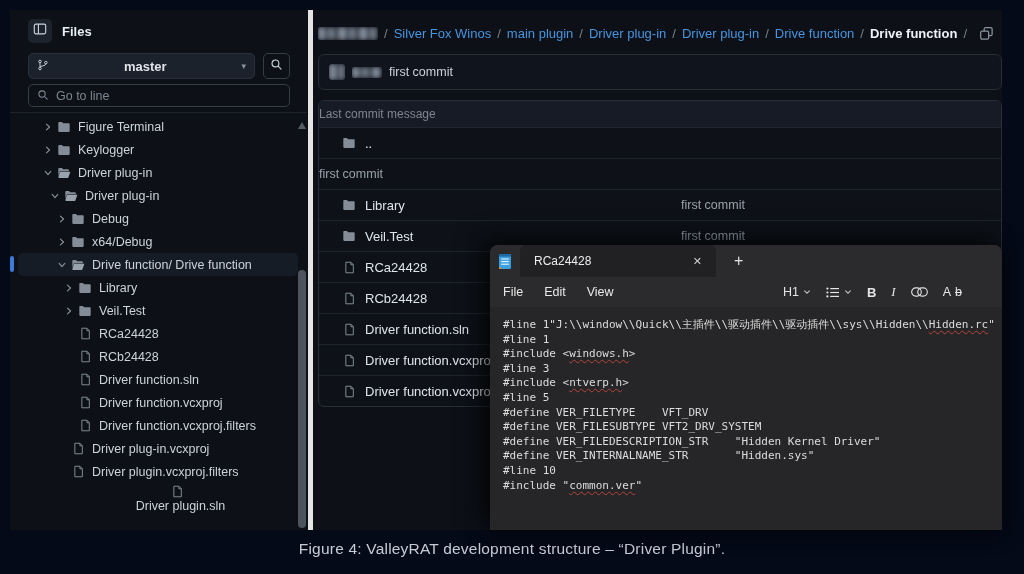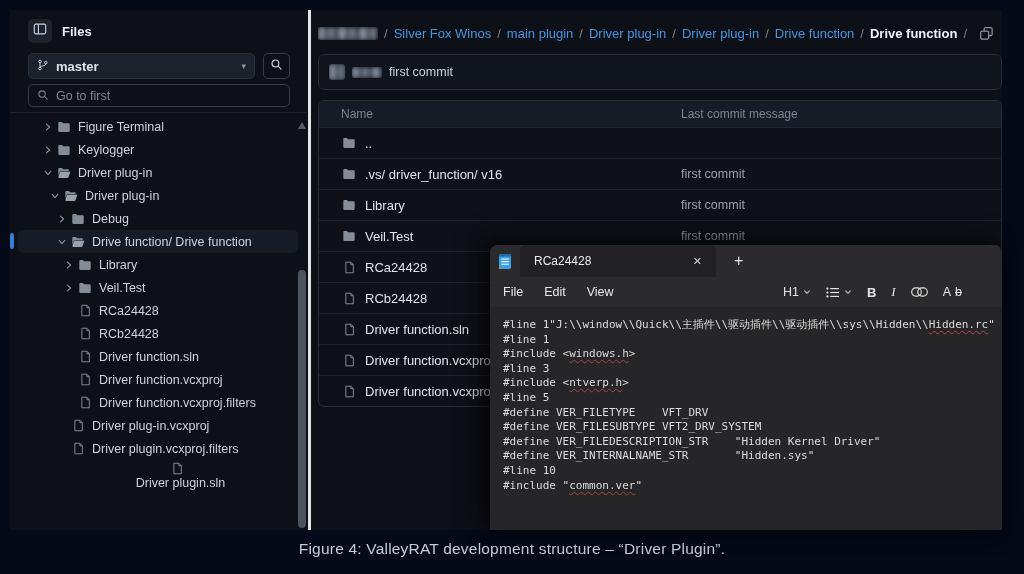--- a/index.html
+++ b/index.html
@@ -5,21 +5,21 @@
   html,body{margin:0;padding:0;}
   body{
     width:1024px;height:574px;position:relative;overflow:hidden;
     background:#050a18;
     font-family:"Liberation Sans","DejaVu Sans",sans-serif;
     -webkit-font-smoothing:antialiased;
   }
   .app{position:absolute;left:10px;top:10px;width:992px;height:520px;background:#0d1017;}
 
   
-  .sidebar{position:absolute;left:0;top:0;width:298px;height:520px;border-right:3px solid #e5e5e5;}
+  .sidebar{position:absolute;left:0;top:0;width:298px;height:520px;border-right:5px solid #e5e5e5;text-align:center;}
   .files-header{position:absolute;left:18px;top:9px;height:24px;display:flex;align-items:center;gap:10px;}
   .icon-btn{width:24px;height:24px;border-radius:5px;background:#1d232c;display:flex;align-items:center;justify-content:center;cursor:pointer;}
   .files-title{font-size:13px;font-weight:bold;color:#e6edf3;}
   .branch-row{position:absolute;left:18px;top:43px;width:262px;display:flex;gap:8px;}
   .branch-btn{flex:1;height:24px;background:#1c222b;border:1px solid #2a313a;border-radius:5px;display:flex;align-items:center;padding:0 8px;gap:7px;cursor:pointer;}
   .branch-name{font-size:13px;font-weight:bold;color:#dfe4ea;flex:1;}
   .caret{font-size:9px;color:#8b949e;}
   .square-btn{width:27px;height:26px;border:1px solid #363d47;border-radius:5px;display:flex;align-items:center;justify-content:center;cursor:pointer;background:transparent;box-sizing:border-box;}
   .goto-box{position:absolute;left:18px;top:74px;width:262px;height:23px;border:1px solid #363d47;border-radius:5px;display:flex;align-items:center;padding:0 8px;gap:7px;box-sizing:border-box;background:#0d1017;}
   .goto-text{font-size:12.5px;color:#7d8590;}
@@ -121,21 +121,21 @@
       </div>
     </div>
 
     <div class="goto-box">
       <span>
         <svg viewBox="0 0 16 16" width="12" height="12">
             <circle cx="6.7" cy="6.7" r="4.2" fill="none" stroke="#7d8590" stroke-width="1.4"></circle>
             <line x1="10" y1="10" x2="13.6" y2="13.6" stroke="#7d8590" stroke-width="1.4" stroke-linecap="round"></line>
           </svg>
       </span>
-      <span class="goto-text">Go to first</span>
+      <span class="goto-text">Go to line</span>
     </div>
 
     <div class="tree" id="tree">
         <div class="tree-row" style="padding-left: 22px;">
           <span class="tw-chev">
             <svg viewBox="0 0 16 16" width="10" height="10">
               <path d="M5.5 3.5l5 4.5-5 4.5" fill="none" stroke="#8b949e" stroke-width="1.7" stroke-linecap="round" stroke-linejoin="round"></path>
             </svg>
           </span>
           <span class="tw-icon">
@@ -191,20 +191,33 @@
             <svg viewBox="0 0 16 16" width="10" height="10">
               <path d="M5.5 3.5l5 4.5-5 4.5" fill="none" stroke="#8b949e" stroke-width="1.7" stroke-linecap="round" stroke-linejoin="round"></path>
             </svg>
           </span>
           <span class="tw-icon">
             <svg viewBox="0 0 16 16" width="14" height="14">
               <path d="M1.5 3.2c0-.5.4-.9.9-.9h3.2l1.5 1.5h6.5c.5 0 .9.4.9.9v8c0 .5-.4.9-.9.9H2.4c-.5 0-.9-.4-.9-.9z" fill="#848d97"></path>
             </svg>
           </span>
           <span class="tw-label">Debug</span>
+        </div>
+        <div class="tree-row" style="padding-left: 36px;">
+          <span class="tw-chev">
+            <svg viewBox="0 0 16 16" width="10" height="10">
+              <path d="M5.5 3.5l5 4.5-5 4.5" fill="none" stroke="#8b949e" stroke-width="1.7" stroke-linecap="round" stroke-linejoin="round"></path>
+            </svg>
+          </span>
+          <span class="tw-icon">
+            <svg viewBox="0 0 16 16" width="14" height="14">
+              <path d="M1.5 3.2c0-.5.4-.9.9-.9h3.2l1.5 1.5h6.5c.5 0 .9.4.9.9v8c0 .5-.4.9-.9.9H2.4c-.5 0-.9-.4-.9-.9z" fill="#848d97"></path>
+            </svg>
+          </span>
+          <span class="tw-label">x64/Debug</span>
         </div>
         <div class="tree-row selected" style="padding-left: 36px;">
           <span class="tw-chev">
             <svg viewBox="0 0 16 16" width="10" height="10">
               <path d="M3.5 5.5l4.5 5 4.5-5" fill="none" stroke="#8b949e" stroke-width="1.7" stroke-linecap="round" stroke-linejoin="round"></path>
             </svg>
           </span>
           <span class="tw-icon">
             <svg viewBox="0 0 16 16" width="14" height="14">
               <path d="M1.5 3.2c0-.5.4-.9.9-.9h3.2l1.5 1.5h5.5c.5 0 .9.4.9.9v1.2H3.4L1.5 11z" fill="#848d97"></path>
@@ -343,44 +356,35 @@
       </div>
 
     <div class="commit-bar">
       <div class="blob avatar-blob"></div>
       <div class="blob" style="width:30px;height:11px"></div>
       <span class="commit-msg">first commit</span>
     </div>
 
     <div class="file-table">
       <div class="t-header">
-        <div class="t-col-name">Name</div>
         <div>Last commit message</div>
       </div>
       <div id="table-rows">
           <div class="t-row">
             <div class="t-name">
               <span class="tw-icon" style="margin:0">
                 <svg viewBox="0 0 16 16" width="14" height="14">
                   <path d="M1.5 3.2c0-.5.4-.9.9-.9h3.2l1.5 1.5h6.5c.5 0 .9.4.9.9v8c0 .5-.4.9-.9.9H2.4c-.5 0-.9-.4-.9-.9z" fill="#848d97"></path>
                 </svg>
               </span>
               <span>..</span>
             </div>
             <div class="t-commit"></div>
           </div>
           <div class="t-row">
-            <div class="t-name">
-              <span class="tw-icon" style="margin:0">
-                <svg viewBox="0 0 16 16" width="14" height="14">
-                  <path d="M1.5 3.2c0-.5.4-.9.9-.9h3.2l1.5 1.5h6.5c.5 0 .9.4.9.9v8c0 .5-.4.9-.9.9H2.4c-.5 0-.9-.4-.9-.9z" fill="#848d97"></path>
-                </svg>
-              </span>
-              <span>.vs/ driver_function/ v16</span>
-            </div>
             <div class="t-commit">first commit</div>
           </div>
           <div class="t-row">
             <div class="t-name">
               <span class="tw-icon" style="margin:0">
                 <svg viewBox="0 0 16 16" width="14" height="14">
                   <path d="M1.5 3.2c0-.5.4-.9.9-.9h3.2l1.5 1.5h6.5c.5 0 .9.4.9.9v8c0 .5-.4.9-.9.9H2.4c-.5 0-.9-.4-.9-.9z" fill="#848d97"></path>
                 </svg>
               </span>
               <span>Library</span>

